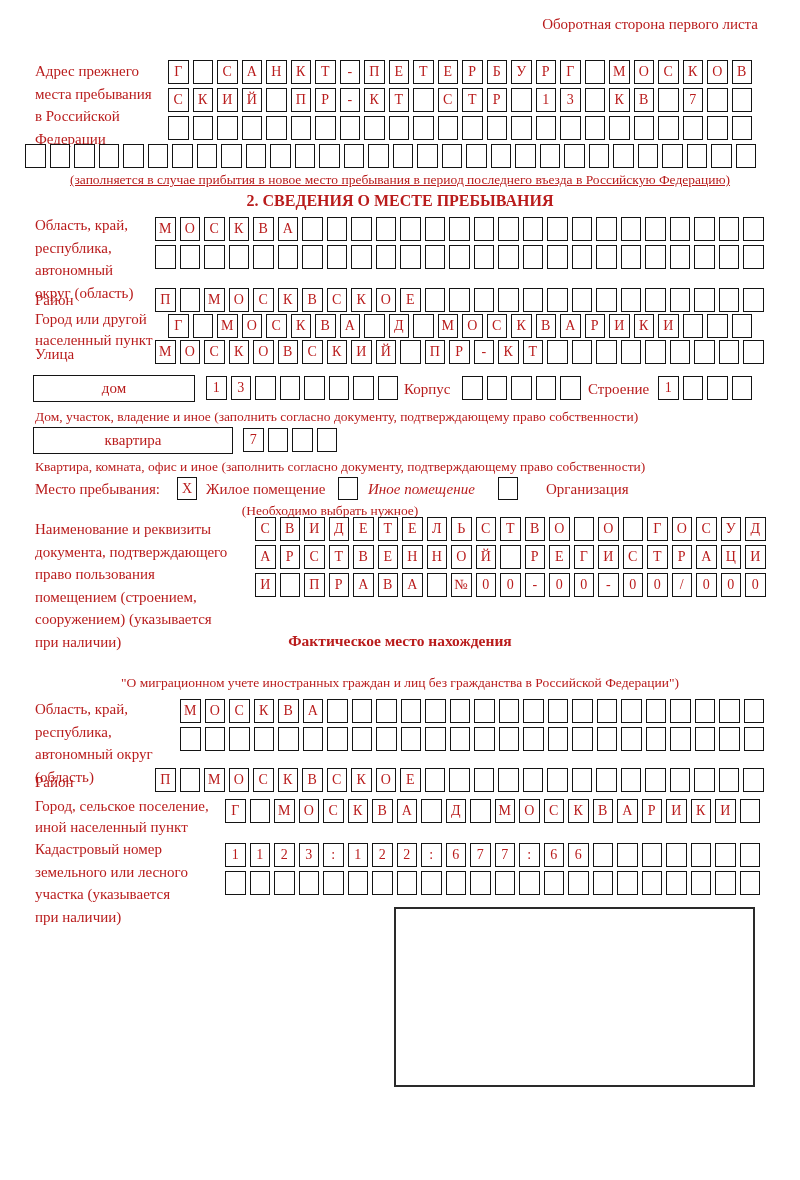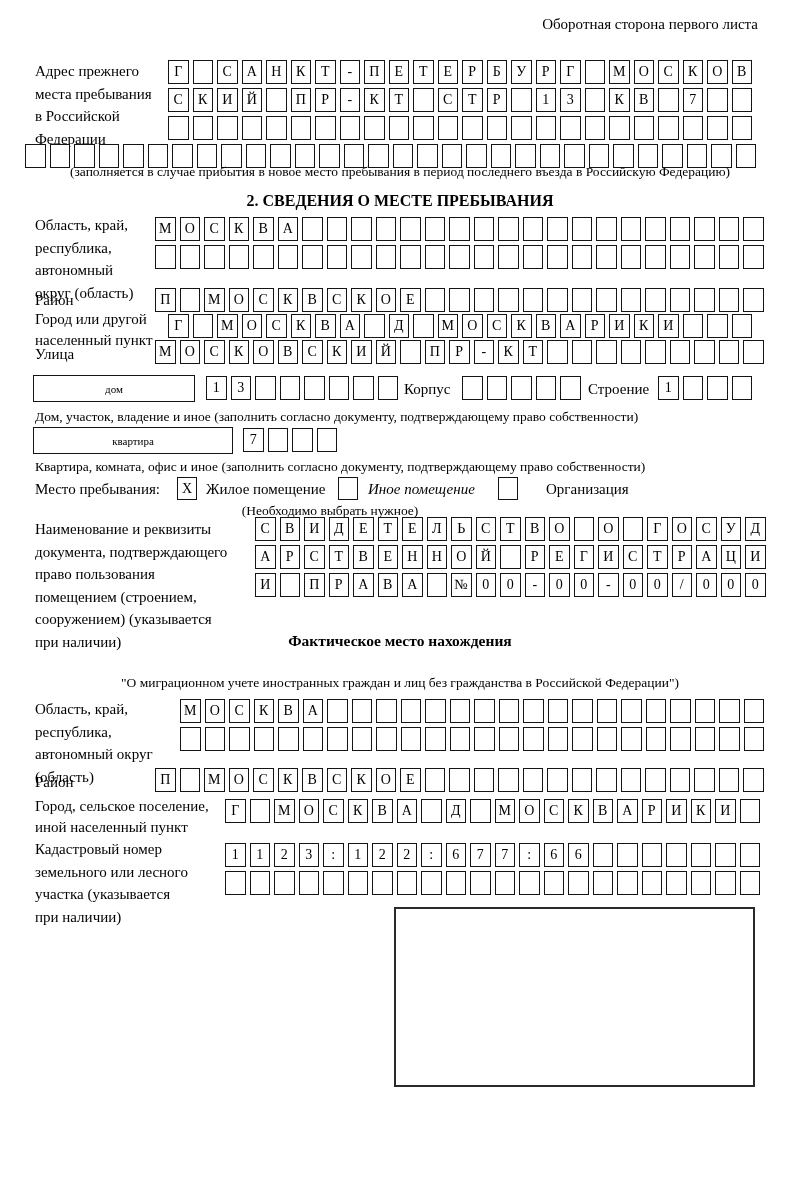--- a/index.html
+++ b/index.html
@@ -1,28 +1,28 @@
 <!DOCTYPE html>
 <html><head>
 <meta charset="utf-8">
 <style>
   html,body{margin:0;padding:0;background:#ffffff;}
   .page{position:relative;width:800px;height:1180px;background:#fff;
-        font-family:"Liberation Serif", serif;color:#000000;overflow:hidden;}
+        font-family:"Liberation Serif", serif;color:#b91c1c;overflow:hidden;}
   .abs{position:absolute;}
   .lbl{font-size:15px;line-height:22.5px;white-space:pre-line;}
   .cap{font-size:13.5px;}
   .center{left:0;width:800px;text-align:center;}
   .bold{font-weight:bold;}
   .boxrow{position:absolute;display:flex;gap:4px;}
   .cbox{width:20.5px;height:24px;border:1.6px solid #141414;box-sizing:border-box;
         display:flex;align-items:center;justify-content:center;
         font-size:14px;line-height:1;background:#fff;flex:0 0 auto;}
   .widebox{position:absolute;height:27px;border:1.6px solid #141414;box-sizing:border-box;
-        display:flex;align-items:center;justify-content:center;font-size:11px;background:#fff;}
+        display:flex;align-items:center;justify-content:center;font-size:15px;background:#fff;}
   .chk{width:20px;height:23px;border:1.6px solid #141414;box-sizing:border-box;
         display:flex;align-items:center;justify-content:center;font-size:14px;background:#fff;}
   .stamp{position:absolute;border:2px solid #2a2a2a;background:#fff;}
   .prelines{white-space:pre-line;}
 </style>
 </head>
 <body>
 
 <div class="page">
 
@@ -135,21 +135,21 @@
       <div class="cbox"></div>
       <div class="cbox"></div>
       <div class="cbox"></div>
       <div class="cbox"></div>
       <div class="cbox"></div>
       <div class="cbox"></div>
       <div class="cbox"></div>
       <div class="cbox"></div>
       <div class="cbox"></div>
     </div>
-  <div class="abs cap center" style="top:164px;">(заполняется в случае прибытия в новое место пребывания в период последнего въезда в Российскую Федерацию)</div>
+  <div class="abs cap center" style="top:172px;text-decoration:underline;">(заполняется в случае прибытия в новое место пребывания в период последнего въезда в Российскую Федерацию)</div>
 
   <div class="abs center bold" style="top:192px;font-size:16px;">2. СВЕДЕНИЯ О МЕСТЕ ПРЕБЫВАНИЯ</div>
 
   <div class="abs lbl" style="left:35px;top:214px;width:125px;">Область, край,
 республика,
 автономный
 округ (область)</div>
   <div class="boxrow" style="left:155px;top:217px;">
       <div class="cbox">М</div>
       <div class="cbox">О</div>

